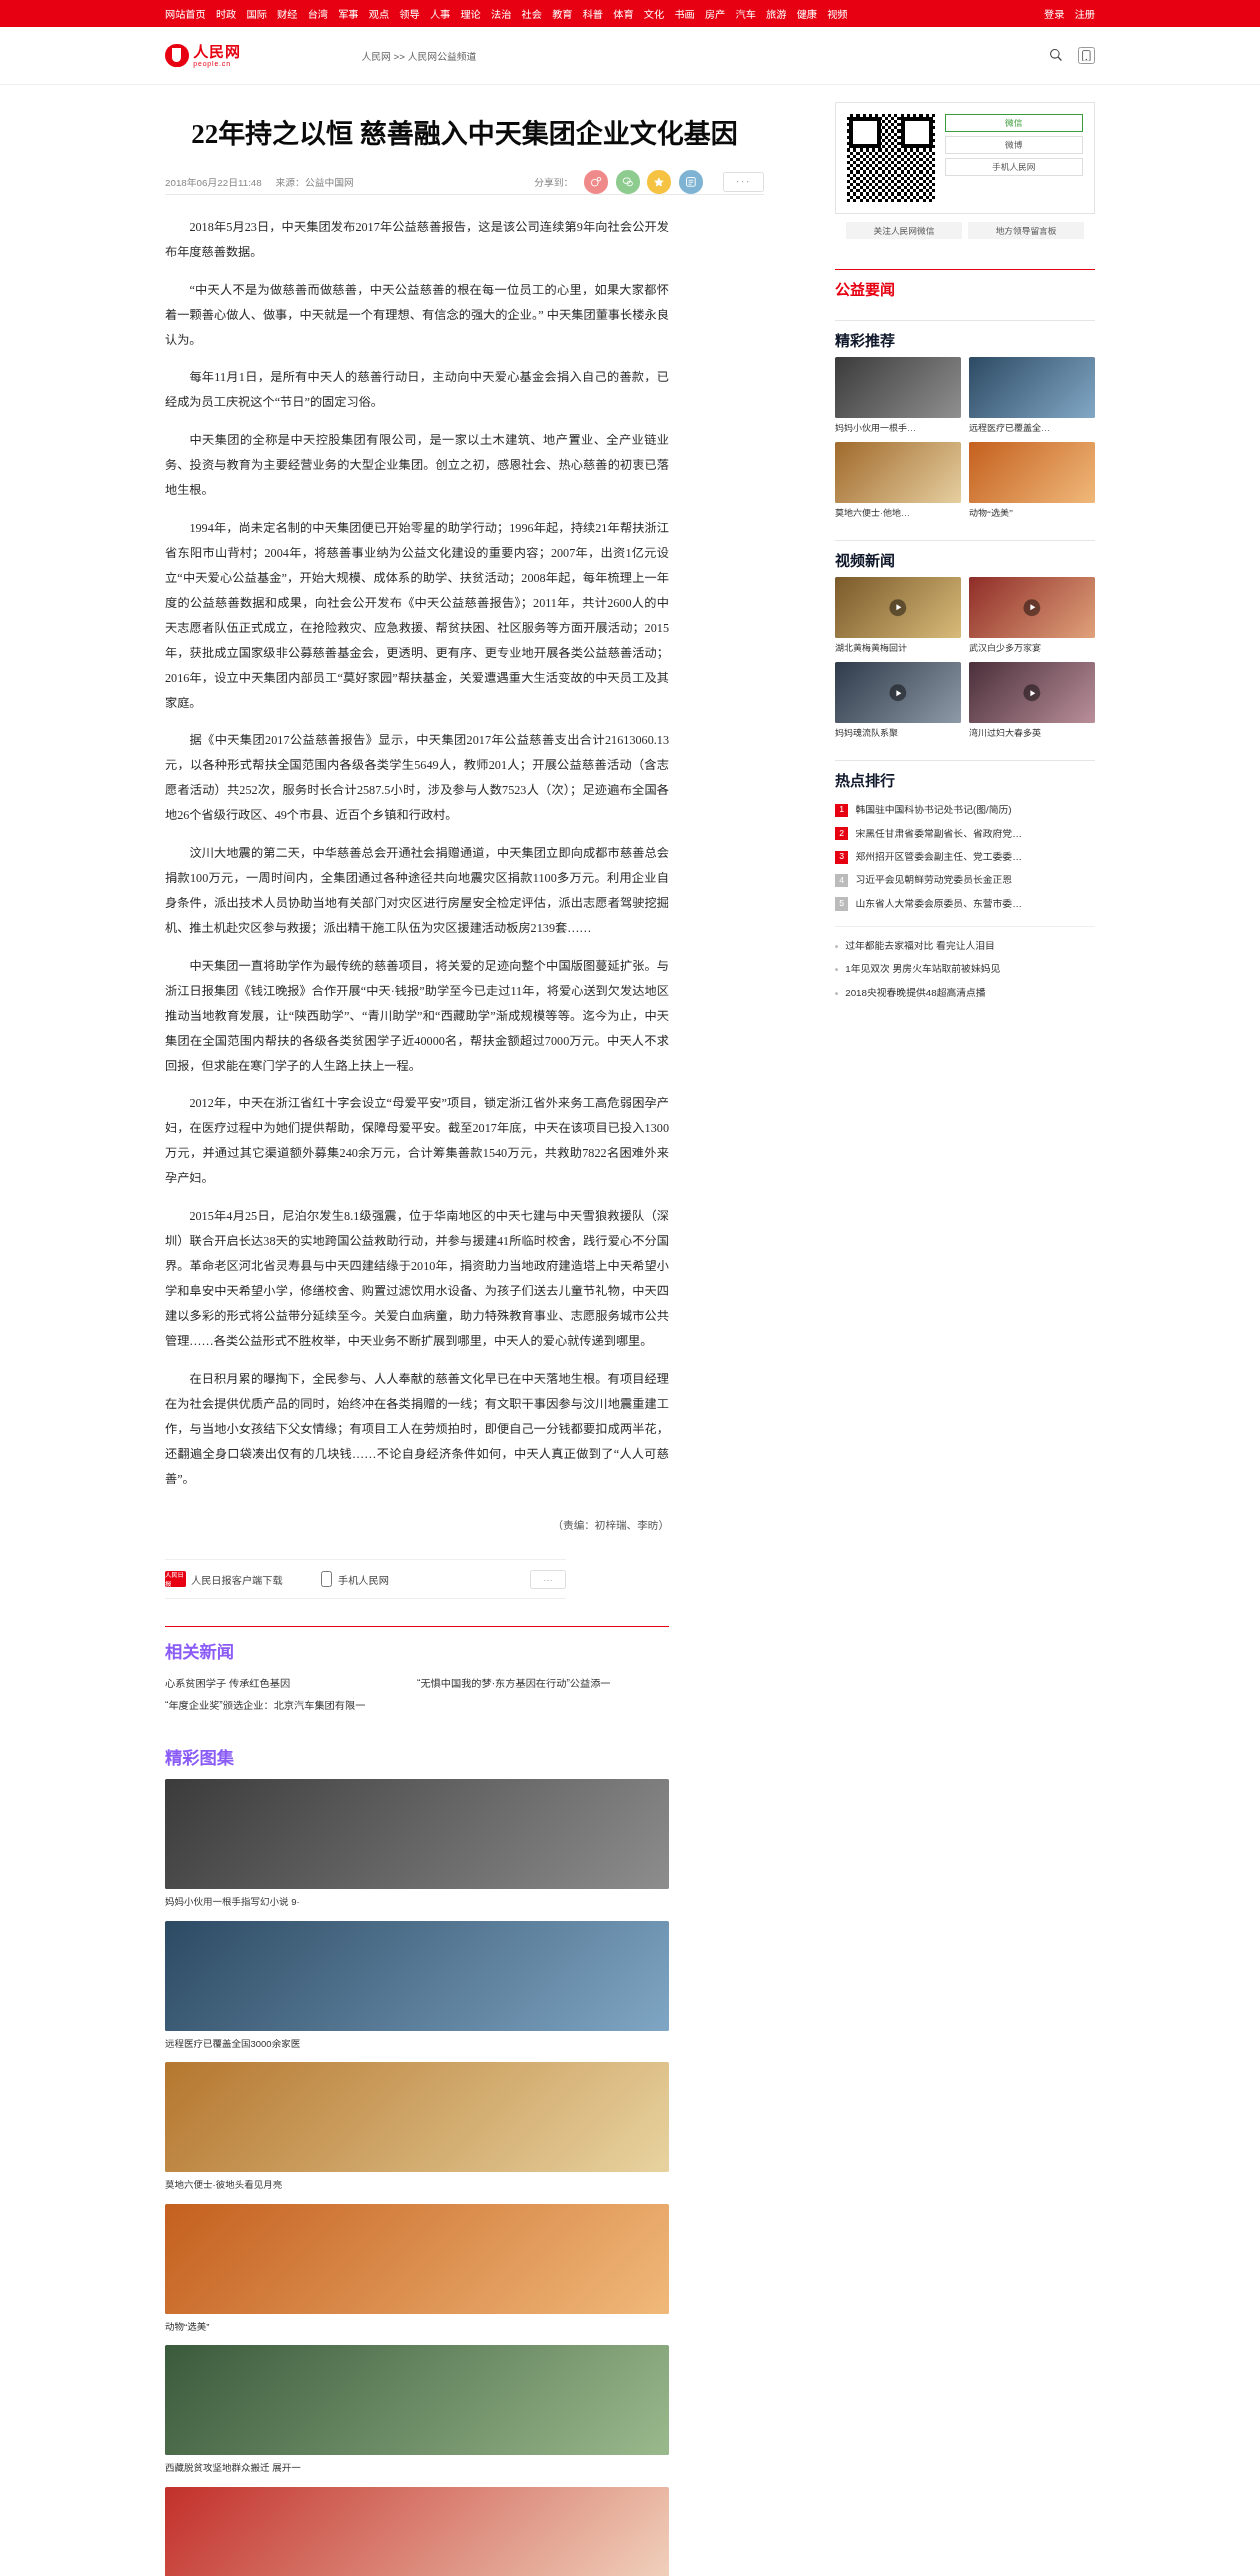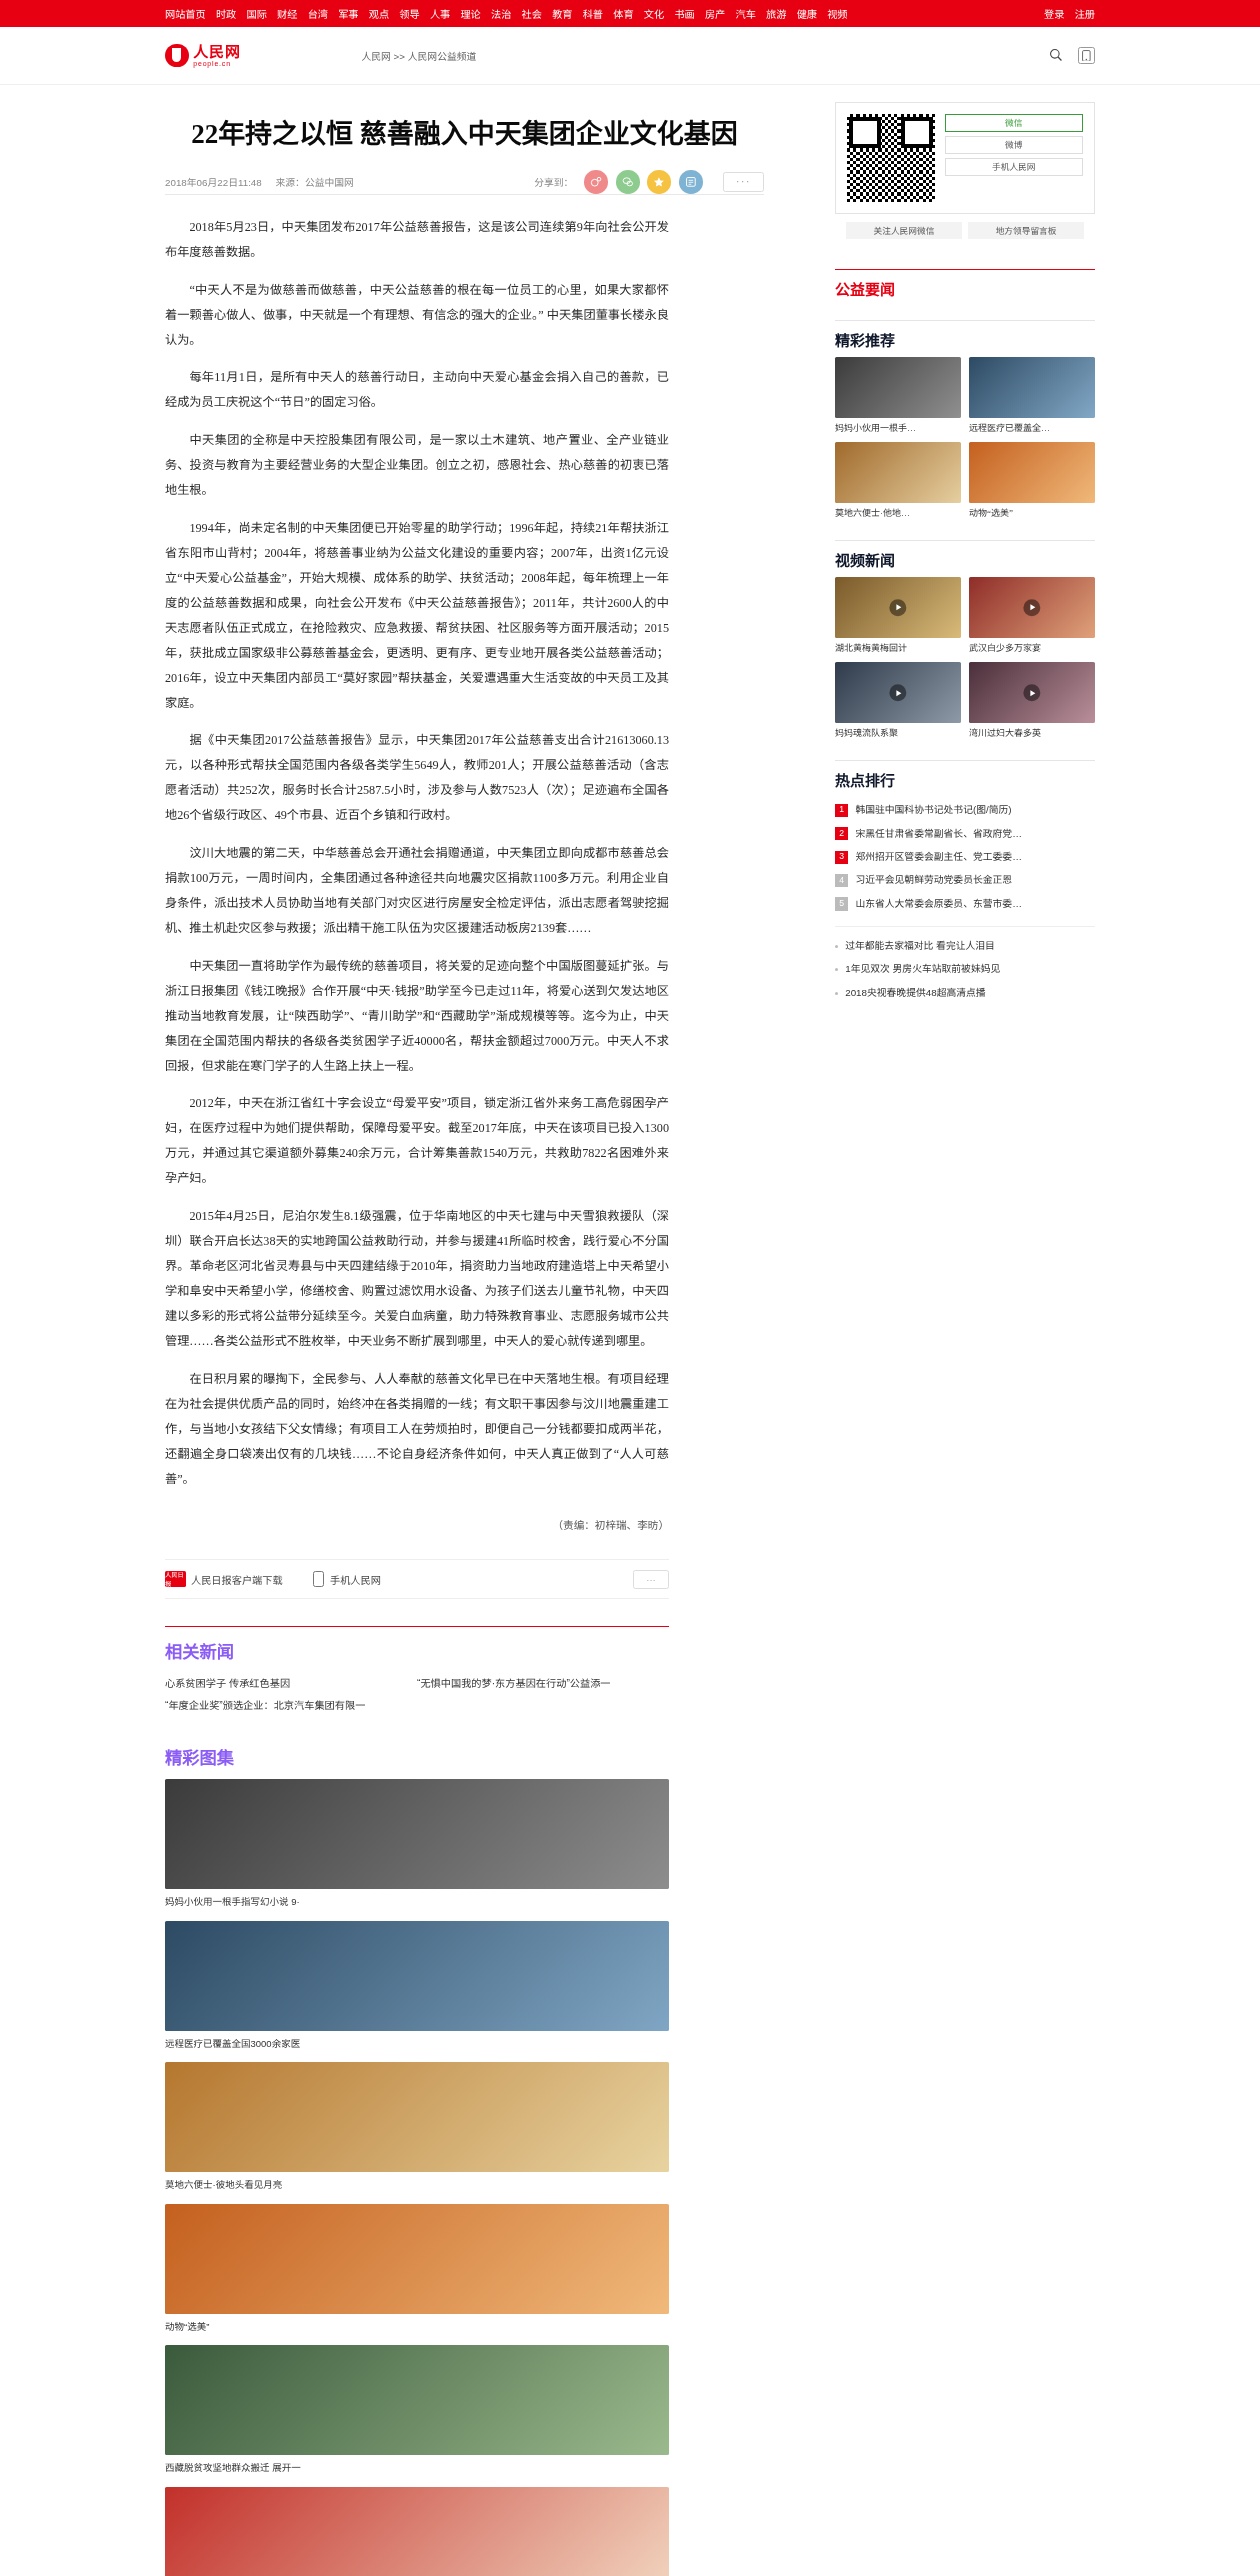--- a/index.html
+++ b/index.html
@@ -153,28 +153,28 @@
   .article p.signature {
     text-align: right;
     text-indent: 0;
     color: #555;
     font-size: 10.6px;
     margin-top: 23.6px;
   }
 
   
   .appbar {
-    width: 504px;
+    width: 401px;
     margin-top: 22px;
     border-top: 0.8px solid #eee;
     border-bottom: 0.8px solid #eee;
     padding: 9.5px 0;
     display:flex;
     align-items:center;
-    gap: 30px;
+    gap: 38px;
     font-size: 10.2px;
     color:#444;
   }
   .appbar .item { display:flex; align-items:center; gap:5.5px;}
   .appbar .redbox {
     width: 20.5px; height: 15.8px; background:#e60012; border-radius:1.6px;
     color:#fff; font-size:6.3px; display:flex;align-items:center;justify-content:center;
   }
   .appbar .phone {
     width: 11.8px;height:16.5px;border:1.2px solid #777;border-radius:2.4px;

